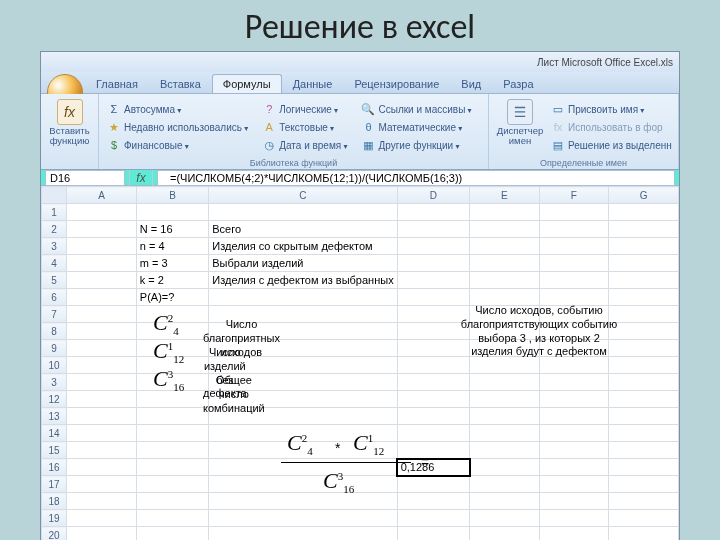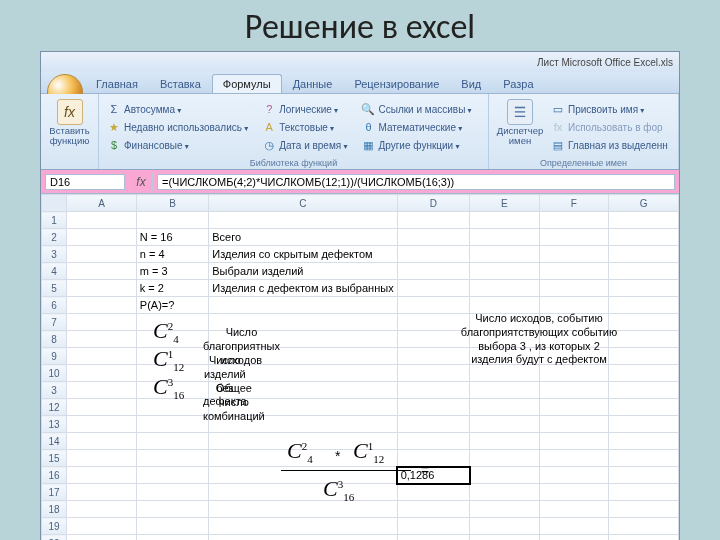--- a/index.html
+++ b/index.html
@@ -121,22 +121,22 @@
     width: 14px; height: 14px;
     display: inline-flex; align-items:center; justify-content:center;
     font-size: 11px;
   }
   .small-row .txt { font-size: 10px; color:#3a5a8a; }
   .small-row .dd::after { content:" ▾"; font-size:8px; color:#3a5a8a;}
   .col-stack { display:flex; flex-direction:column; justify-content:center; }
 
   .formula-bar {
     display:flex;
-    height: 24px;
-    background: #f9a8d4;
+    height: 16px;
+    background: #5eead4;
     border-bottom: 1px solid #9fb8d2;
     align-items:center;
     font-size: 11px;
   }
   .namebox {
     width: 80px;
     background: #fff;
     border: 1px solid #a9bfd8;
     height: 16px;
     margin: 0 4px;
@@ -151,21 +151,21 @@
     font-size: 12px;
     border-left:1px solid #b8ccde;
     border-right:1px solid #b8ccde;
   }
   .formula-input {
     flex:1;
     background:#fff;
     border:1px solid #a9bfd8;
     height:16px;
     margin: 0 4px;
-    padding:0 4px;
+    padding:0 12px;
     font-size:11px;
     display:flex; align-items:center;
     color:#000;
   }
   .sheet {
     background:#fff;
     position:relative;
     height: 356px;
     overflow:hidden;
   }
@@ -329,21 +329,21 @@
           <div class="small-row">
               <span class="ic" style="color:#3a7ab0">▭</span>
               <span class="txt dd">Присвоить имя</span>
             </div>
           <div class="small-row" style="opacity:.55">
               <span class="ic" style="color:#8aa">fx</span>
               <span class="txt">Использовать в фор</span>
             </div>
           <div class="small-row">
               <span class="ic" style="color:#3a7ab0">▤</span>
-              <span class="txt">Главная из выделенн</span>
+              <span class="txt">Решение из выделенн</span>
             </div>
         </div>
       </div>
       <div class="group-label">Определенные имен</div>
     </div>
   </div>
 
   <div class="formula-bar">
     <div class="namebox">D16</div>
     <div class="fx-icon">fx</div>

